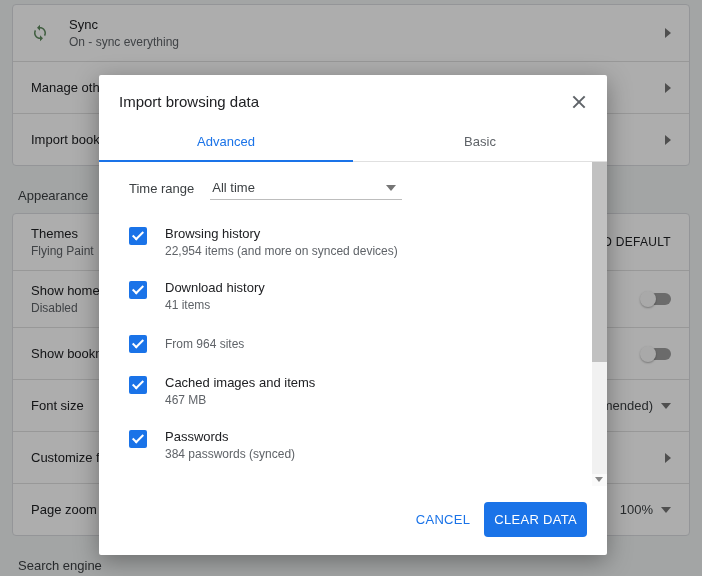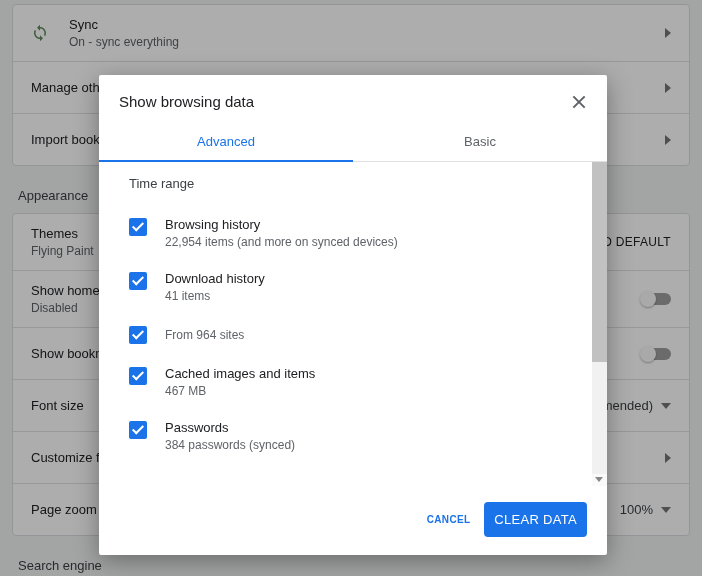--- a/index.html
+++ b/index.html
@@ -49,21 +49,21 @@
 .cb::after { content: ""; position: absolute; left: 6px; top: 2px; width: 4px; height: 9px; border: solid #fff; border-width: 0 2px 2px 0; transform: rotate(45deg); }
 .opt .oti { font-size: 13px; color: #202124; }
 .opt .osub { font-size: 12px; color: #5f6368; margin-top: 3px; }
 
 .sb-track { position: absolute; right: 0; top: 0; width: 15px; height: 312px; background: #f1f1f1; }
 .sb-thumb { position: absolute; right: 0; top: 0; width: 15px; height: 200px; background: #c1c1c1; }
 .sb-corner { position: absolute; right: 0; bottom: 0; width: 15px; height: 12px; background: #fafafa; }
 .sb-tri { width: 0; height: 0; border-left: 4px solid transparent; border-right: 4px solid transparent; border-top: 5px solid #888; position: absolute; left: 3px; top: 3px; }
 
 .dlg-ft { display: flex; justify-content: flex-end; gap: 14px; padding: 16px 20px 18px 0; align-items: center; }
-.btn-txt { color: #1a73e8; font-size: 10px; font-weight: 700; letter-spacing: 0.3px; background: none; border: none; cursor: pointer; }
+.btn-txt { color: #1a73e8; font-size: 13px; font-weight: 400; letter-spacing: 0.3px; background: none; border: none; cursor: pointer; }
 .btn-pri { background: #1a73e8; color: #fff; border: none; border-radius: 4px; padding: 10px 10px; font-size: 13px; font-weight: 500; letter-spacing: 0.3px; cursor: pointer; }
 </style>
 </head>
 <body>
 
 <div class="bg">
   <div class="card" style="margin-top:4px;">
     <div class="row">
       <div class="sync-ico">
         <svg viewBox="0 0 24 24">
@@ -137,31 +137,35 @@
       </div>
     </div>
   </div>
   <div class="sec-h">Search engine</div>
 </div>
 
 <div class="mask"></div>
 
 <div class="dlg">
   <div class="dlg-hd">
-    <h2>Show browsing data</h2>
+    <h2>Import browsing data</h2>
     <div class="close"></div>
   </div>
   <div class="tabs">
     <div class="tab active">Advanced</div>
     <div class="tab">Basic</div>
   </div>
   <div class="body-wrap">
     <div class="dlg-body">
       <div class="range">
         <span>Time range</span>
+        <div class="range-sel">
+          <span>All time</span>
+          <div class="down"></div>
+        </div>
       </div>
 
       <div class="opt">
         <div class="cb"></div>
         <div>
           <div class="oti">Browsing history</div>
           <div class="osub">22,954 items (and more on synced devices)</div>
         </div>
       </div>
       <div class="opt">

